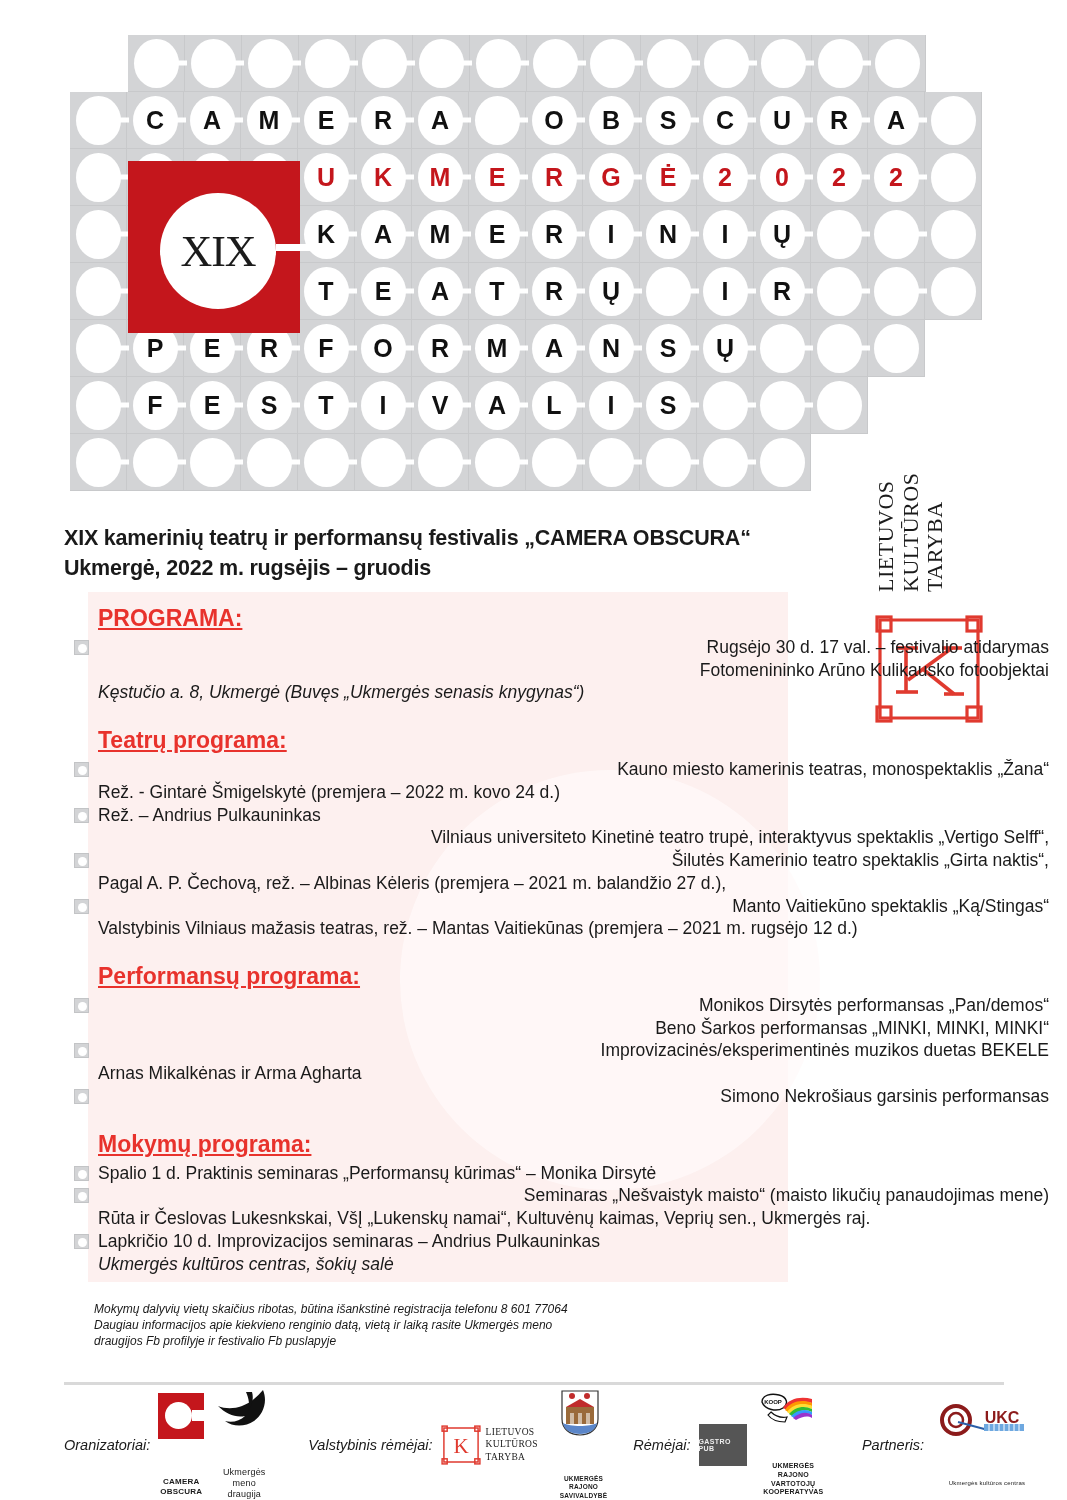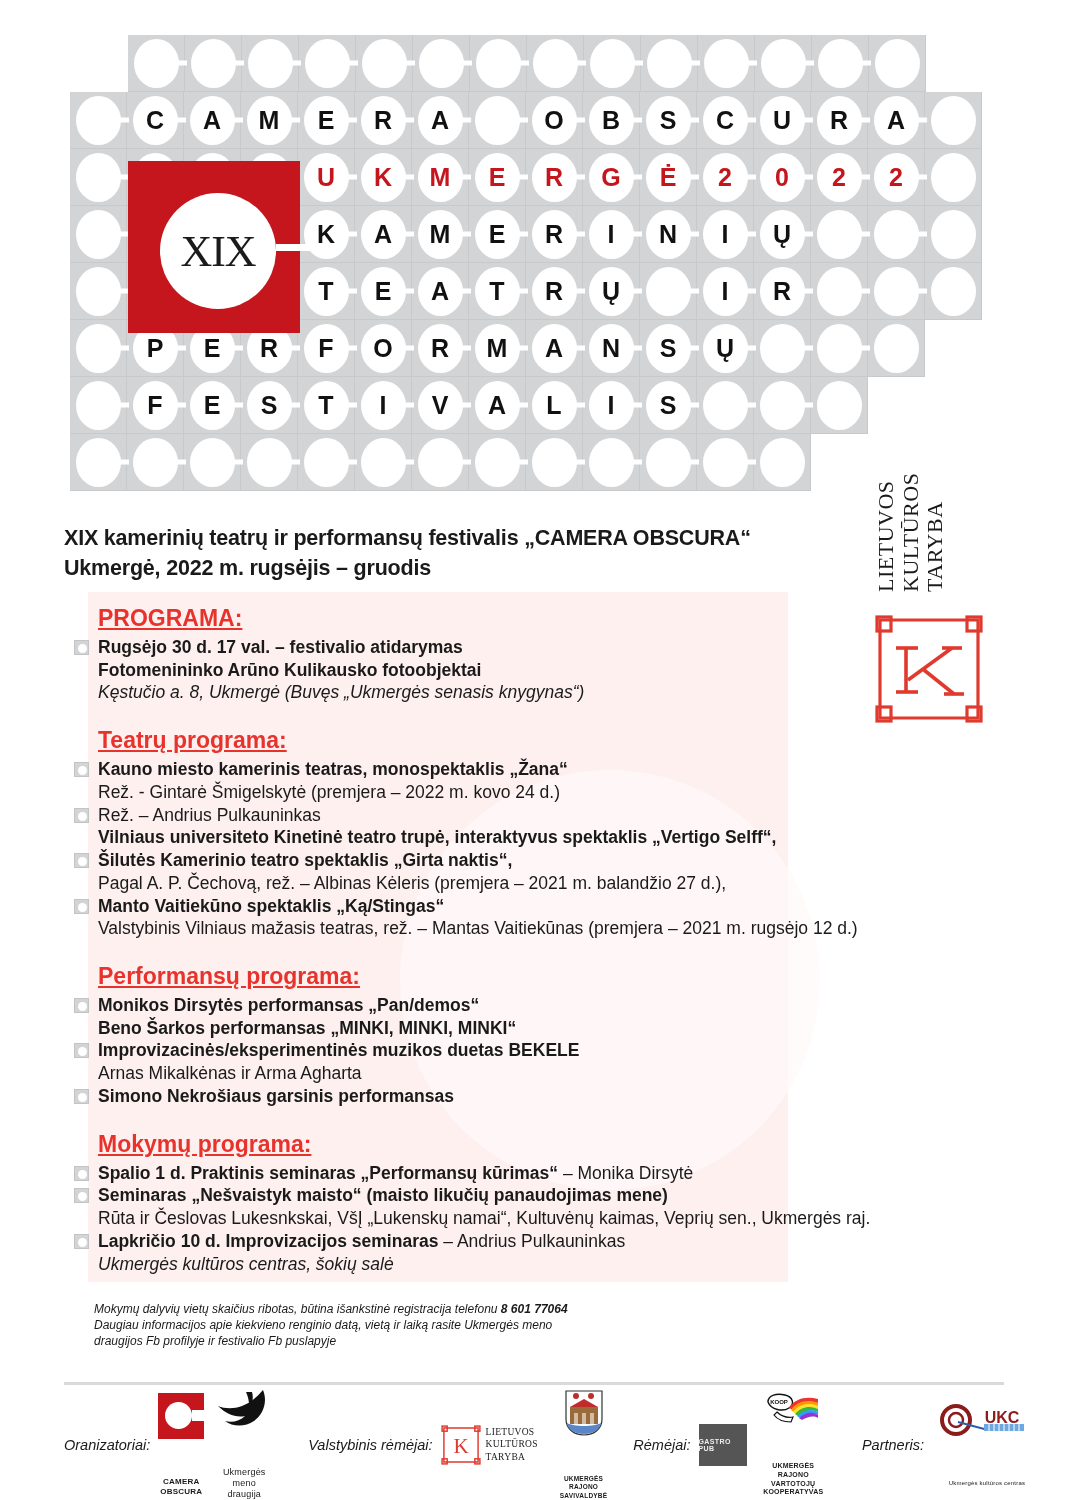--- a/index.html
+++ b/index.html
@@ -174,21 +174,21 @@
     border: 1px solid #c3c4c6;
   }
   .bullet i {
     position: absolute;
     left: 3px; top: 3px;
     width: 9px; height: 9px;
     border-radius: 50%;
     background: #fff;
     display: block;
   }
-  .b  { font-weight: bold; }
+  .b  { font-weight: normal; text-align: right; }
   .it { font-style: italic; font-weight: 400; }
   .n  { font-weight: 400; }
   .line { display: block; white-space: nowrap; }
   .gap-lg { height: 22px; }
 
   
   #footnote {
     position: absolute;
     left: 94px; top: 1302px;
     width: 940px;
@@ -216,21 +216,20 @@
   .sp-label {
     font-style: italic;
     font-size: 14.5px;
     color: #1a1a1a;
     white-space: nowrap;
     margin-right: 8px;
   }
   .logo-box {
     display: flex;
     flex-direction: column;
-    align-items: center;
     justify-content: flex-start;
     margin-right: 12px;
     gap: 36px;
   }
   .logo-cap {
     font-size: 8px;
     font-weight: bold;
     line-height: 1.25;
     text-align: center;
     margin-top: 2px;

